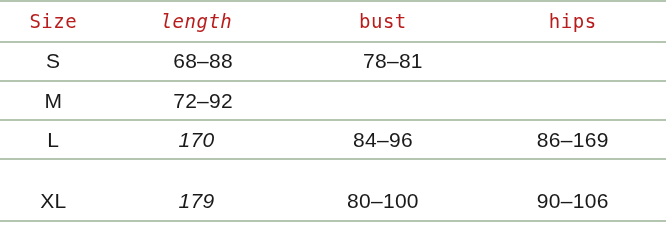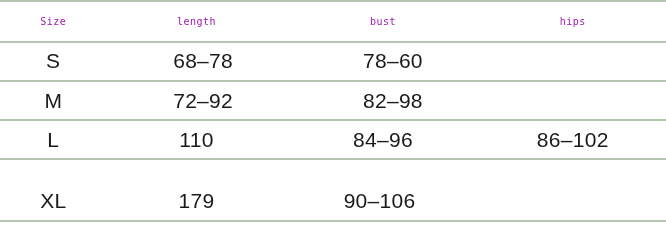--- a/index.html
+++ b/index.html
@@ -49,28 +49,28 @@
   }
 
   .cell {
     box-sizing: border-box;
     text-align: center;
     white-space: nowrap;
   }
 
   
   .col-size   { width: 16.0%; }
-  .col-length { width: 27.0%; }
+  .col-length { width: 27.0%; font-style: italic; }
   .col-bust   { width: 29.0%; }
   .col-hips   { width: 28.0%; }
 
   .header-row .cell {
     font-family: "DejaVu Sans Mono", "Liberation Mono", monospace;
-    font-size: 10px;
-    color: #a21caf;
+    font-size: 19px;
+    color: #b91c1c;
     letter-spacing: 0.5px;
   }
 
   .data-row .cell {
     font-family: "Liberation Sans", sans-serif;
     font-size: 21px;
     font-weight: 400;
     color: #1a1a1a;
     letter-spacing: 0.3px;
   }
@@ -82,36 +82,36 @@
 
   <div class="chart-row header-row">
     <div class="cell col-size">Size</div>
     <div class="cell col-length">length</div>
     <div class="cell col-bust">bust</div>
     <div class="cell col-hips">hips</div>
   </div>
 
   <div class="chart-row data-row">
     <div class="cell col-size">S</div>
-    <div class="cell col-bust">68–78</div>
-    <div class="cell col-hips">78–60</div>
+    <div class="cell col-bust">68–88</div>
+    <div class="cell col-hips">78–81</div>
   </div>
 
   <div class="chart-row data-row">
     <div class="cell col-size">M</div>
     <div class="cell col-bust">72–92</div>
-    <div class="cell col-hips">82–98</div>
   </div>
 
   <div class="chart-row data-row">
     <div class="cell col-size">L</div>
-    <div class="cell col-length">110</div>
+    <div class="cell col-length">170</div>
     <div class="cell col-bust">84–96</div>
-    <div class="cell col-hips">86–102</div>
+    <div class="cell col-hips">86–169</div>
   </div>
 
   <div class="chart-row data-row last-row">
     <div class="cell col-size">XL</div>
     <div class="cell col-length">179</div>
+    <div class="cell col-bust">80–100</div>
     <div class="cell col-hips">90–106</div>
   </div>
 
 </div>
 
 </body></html>

